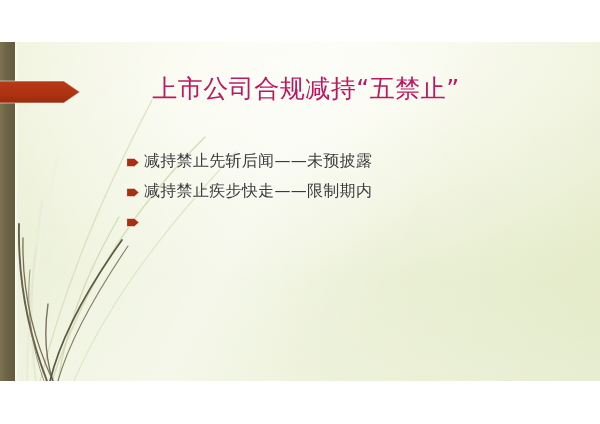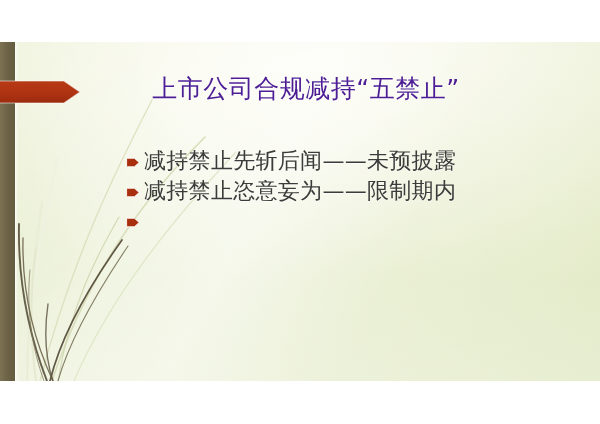--- a/index.html
+++ b/index.html
@@ -96,21 +96,21 @@
   
   #slide-title {
     position: absolute;
     left: 96px;
     top: 30px;
     width: 420px;
     text-align: center;
     font-size: 25px;
     line-height: 34px;
     letter-spacing: 0.5px;
-    color: #4c1d95;
+    color: #be185d;
     font-weight: 400;
     white-space: nowrap;
     text-shadow: 0 1px 0 rgba(255,255,255,0.75);
   }
 
   
   #bullet-list {
     position: absolute;
     left: 126px;
     top: 104px;
@@ -124,21 +124,21 @@
   .bullet-marker {
     flex: 0 0 auto;
     width: 14px;
     height: 11px;
     margin-right: 4px;
     position: relative;
     top: 1px;
   }
   .bullet-marker svg { display: block; }
   .bullet-text {
-    font-size: 22px;
+    font-size: 16px;
     line-height: 22px;
     color: #3b3b39;
     letter-spacing: 0.3px;
     white-space: nowrap;
     text-shadow: 0 1px 0 rgba(255,255,255,0.6);
   }
 </style>
 </head>
 <body>
 
@@ -198,21 +198,21 @@
       </span>
       <span class="bullet-text">减持禁止先斩后闻——未预披露</span>
     </div>
 
     <div class="bullet-row">
       <span class="bullet-marker">
         <svg width="14" height="11" viewBox="0 0 14 11">
           <path d="M0.6 1.2 L8.4 1.2 L13.2 5.5 L8.4 9.8 L0.6 9.8 Z" fill="#a9300f" stroke="#ffffff" stroke-width="0.9"></path>
         </svg>
       </span>
-      <span class="bullet-text">减持禁止恣意妄为——限制期内</span>
+      <span class="bullet-text">减持禁止疾步快走——限制期内</span>
     </div>
 
 
     <div class="bullet-row">
       <span class="bullet-marker">
         <svg width="14" height="11" viewBox="0 0 14 11">
           <path d="M0.6 1.2 L8.4 1.2 L13.2 5.5 L8.4 9.8 L0.6 9.8 Z" fill="#a9300f" stroke="#ffffff" stroke-width="0.9"></path>
         </svg>
       </span>
     </div>

